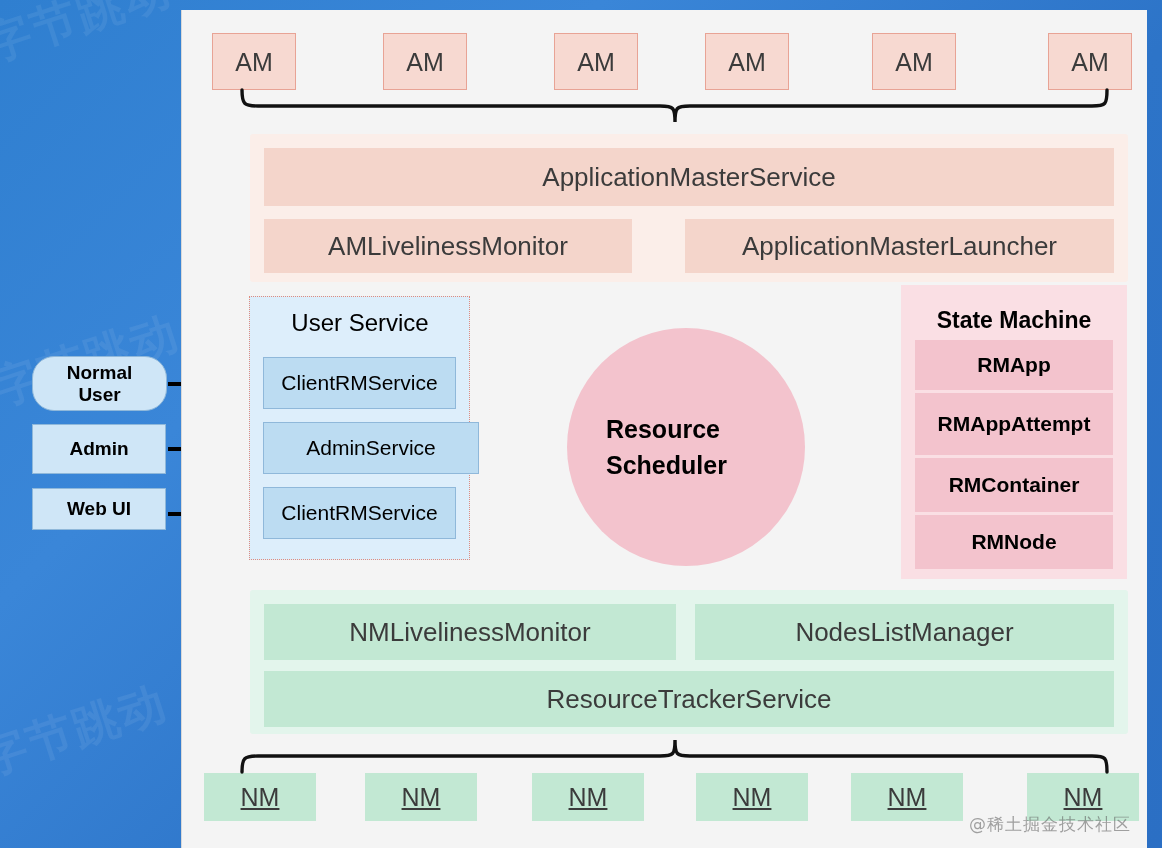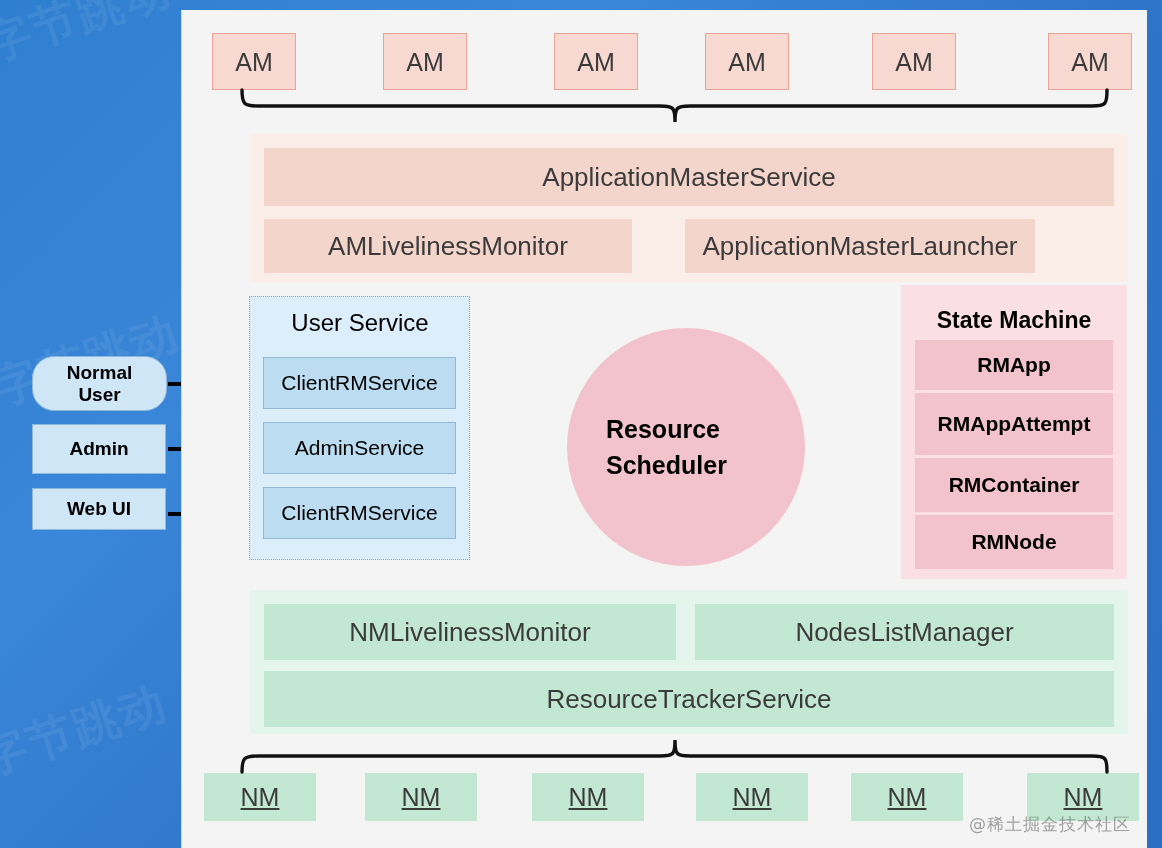--- a/index.html
+++ b/index.html
@@ -228,33 +228,33 @@
     </div>
 
     <div class="panel-pink-outer" style="left:68px; top:124px; width:878px; height:148px;">
     </div>
     <div class="pink-bar" style="left:82px; top:138px; width:850px; height:58px;">
       <span>ApplicationMasterService</span>
     </div>
     <div class="pink-bar" style="left:82px; top:209px; width:368px; height:54px;">
       <span>AMLivelinessMonitor</span>
     </div>
-    <div class="pink-bar" style="left:503px; top:209px; width:350px; height:54px;">
+    <div class="pink-bar" style="left:503px; top:209px; width:429px; height:54px;">
       <span>ApplicationMasterLauncher</span>
     </div>
 
     <div class="user-panel" style="left:67px; top:286px; width:221px; height:264px;">
     </div>
     <div class="user-panel-title" style="left:103px; top:300px;">
       <span>User Service</span>
     </div>
     <div class="svc-box" style="left:81px; top:347px; width:193px; height:52px;">
       <span>ClientRMService</span>
     </div>
-    <div class="svc-box" style="left:81px; top:412px; width:193px; height:52px;">
+    <div class="svc-box" style="left:81px; top:412px; width:216px; height:52px;">
       <span>AdminService</span>
     </div>
     <div class="svc-box" style="left:81px; top:477px; width:193px; height:52px;">
       <span>ClientRMService</span>
     </div>
 
     <div class="circle" style="left:385px; top:318px; width:238px; height:238px;">
       <span style="width:160px; display:block;">Resource Scheduler</span>
     </div>
 

